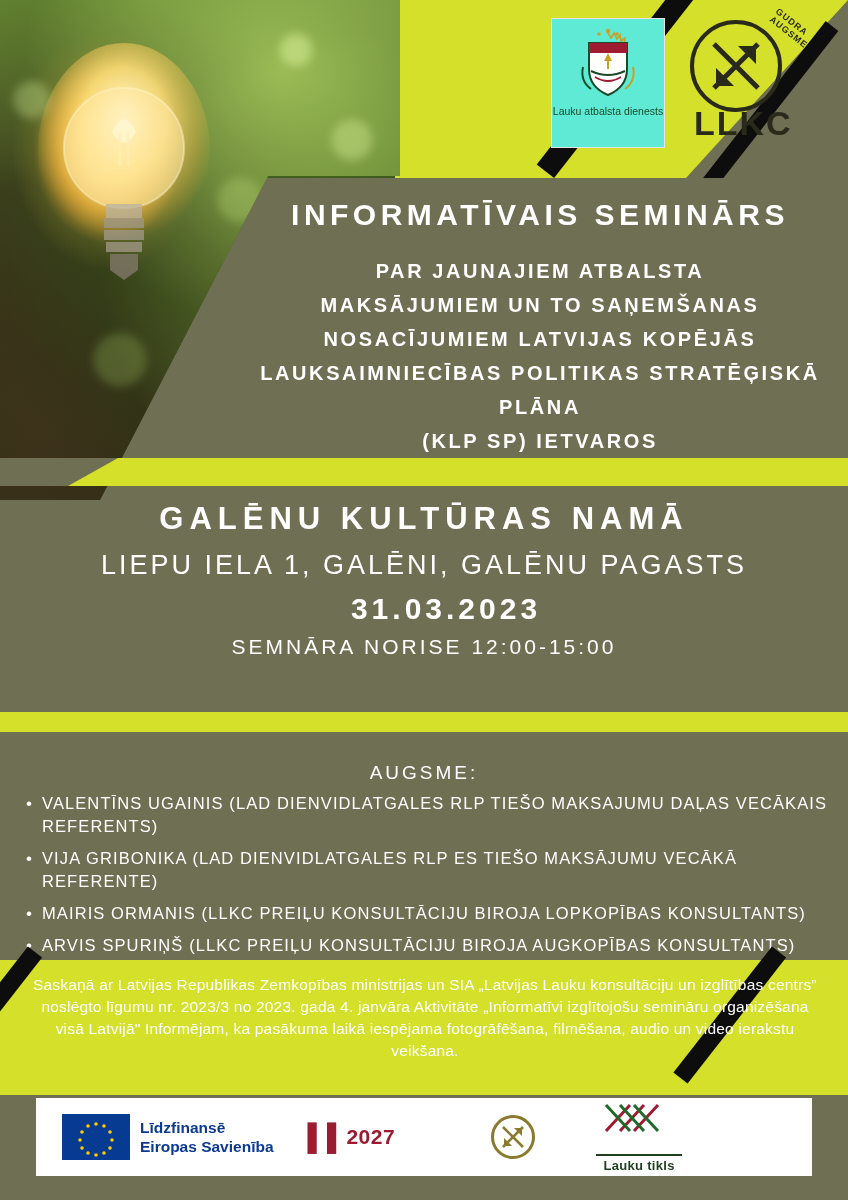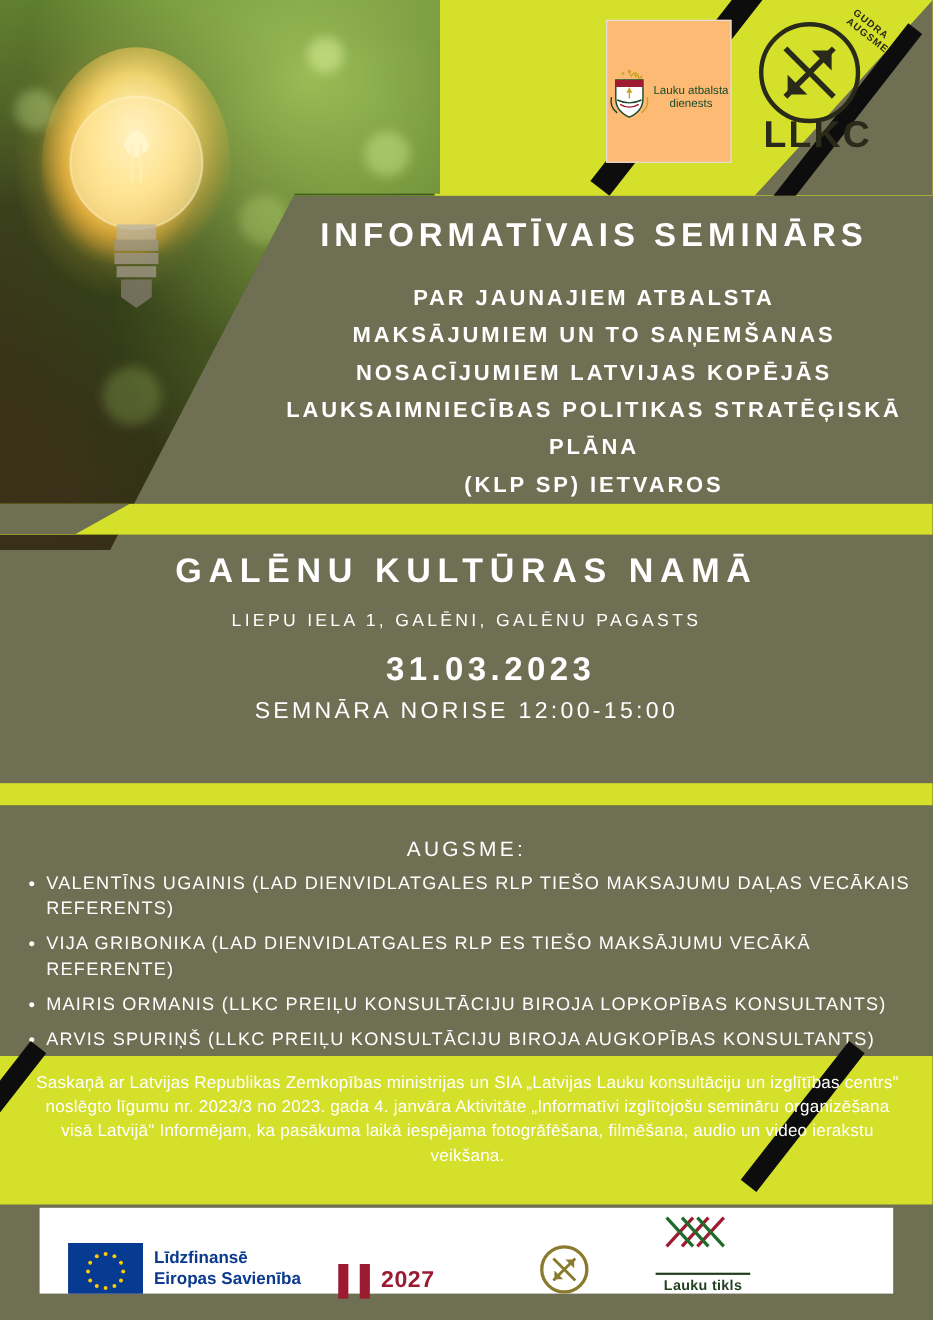--- a/index.html
+++ b/index.html
@@ -50,22 +50,22 @@
     background: #0d0d0d; transform: rotate(38deg); transform-origin: top center;
   }
   .top-black-stripe-2 {
     position: absolute; right: 8px; top: 26px; width: 16px; height: 230px;
     background: #0d0d0d; transform: rotate(38deg); transform-origin: top center;
   }
 
   
   .logo-lad {
     position: absolute; left: 551px; top: 18px; width: 114px; height: 130px;
-    background: #fdba74; border: 1px solid #e4e4e4;
-    display: flex; flex-direction: row; align-items: center; justify-content: flex-start;
+    background: #5eead4; border: 1px solid #e4e4e4;
+    display: flex; flex-direction: column; align-items: center; justify-content: flex-start;
     padding-top: 8px;
   }
   .lad-crest { width: 62px; height: 76px; }
   .lad-text {
     font-size: 10.5px; line-height: 12px; color: #1b4a2a; text-align: center;
     font-family: "Liberation Sans", sans-serif; margin-top: 2px;
   }
   .logo-llkc {
     position: absolute; left: 690px; top: 20px; width: 120px; height: 128px;
   }
@@ -142,21 +142,21 @@
   
   .venue-block {
     position: absolute; left: 0; top: 498px; width: 848px; text-align: center;
     color: #ffffff;
   }
   .venue-name {
     font-size: 31px; font-weight: bold; letter-spacing: 6px; line-height: 42px;
     margin-bottom: 10px;
   }
   .venue-addr {
-    font-size: 16px; letter-spacing: 3px; line-height: 30px; margin-bottom: 8px;
+    font-size: 27px; letter-spacing: 3px; line-height: 30px; margin-bottom: 8px;
   }
   .venue-date {
     font-size: 30px; font-weight: bold; letter-spacing: 4px; line-height: 42px;
     margin-bottom: 2px;
     padding-left: 44px;
   }
   .venue-time {
     font-size: 21px; letter-spacing: 3px; line-height: 30px;
   }
 
@@ -199,21 +199,21 @@
   }
   .note-black-2 {
     position: absolute; left: 770px; top: 952px; width: 18px; height: 160px;
     background: #0d0d0d; transform: rotate(38deg); transform-origin: top center;
   }
 
   
   .logo-bar {
     position: absolute; left: 36px; top: 1098px; width: 776px; height: 78px;
     background: #ffffff;
-    display: flex; align-items: flex-end;
+    display: flex; align-items: center;
   }
   .lb-item { display: flex; align-items: center; }
   .lb-eu { margin-left: 26px; }
   .eu-flag {
     width: 68px; height: 46px; background: #073a91; position: relative;
     display: inline-block; margin-right: 10px;
   }
   .eu-text {
     font-size: 15.5px; font-weight: bold; color: #0b3a8f; line-height: 19px;
     font-family: "Liberation Sans", sans-serif;

